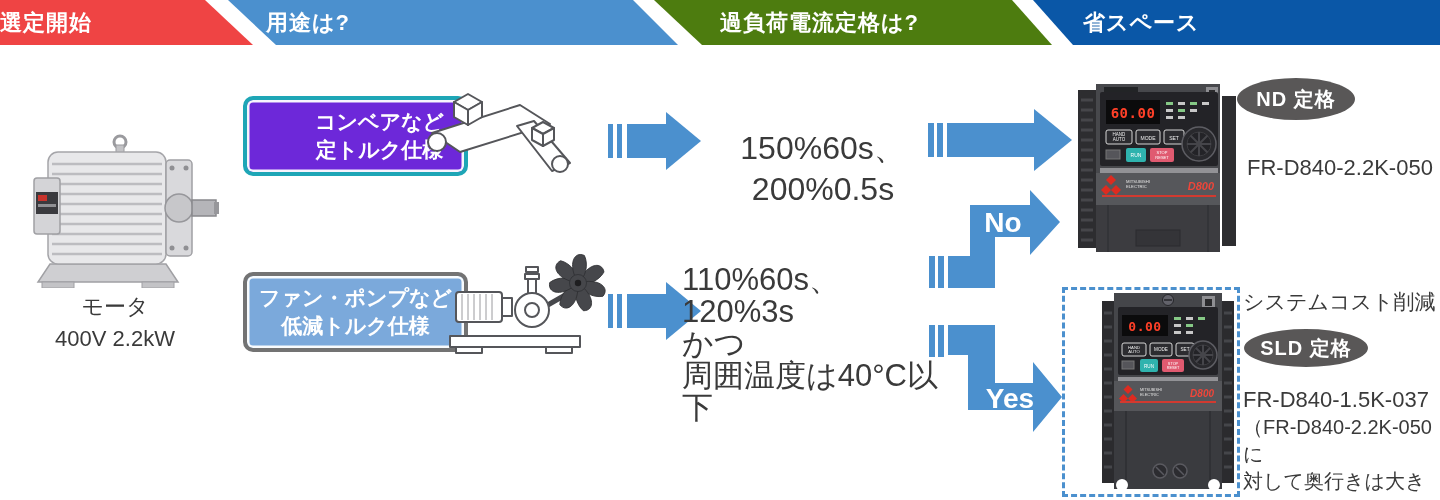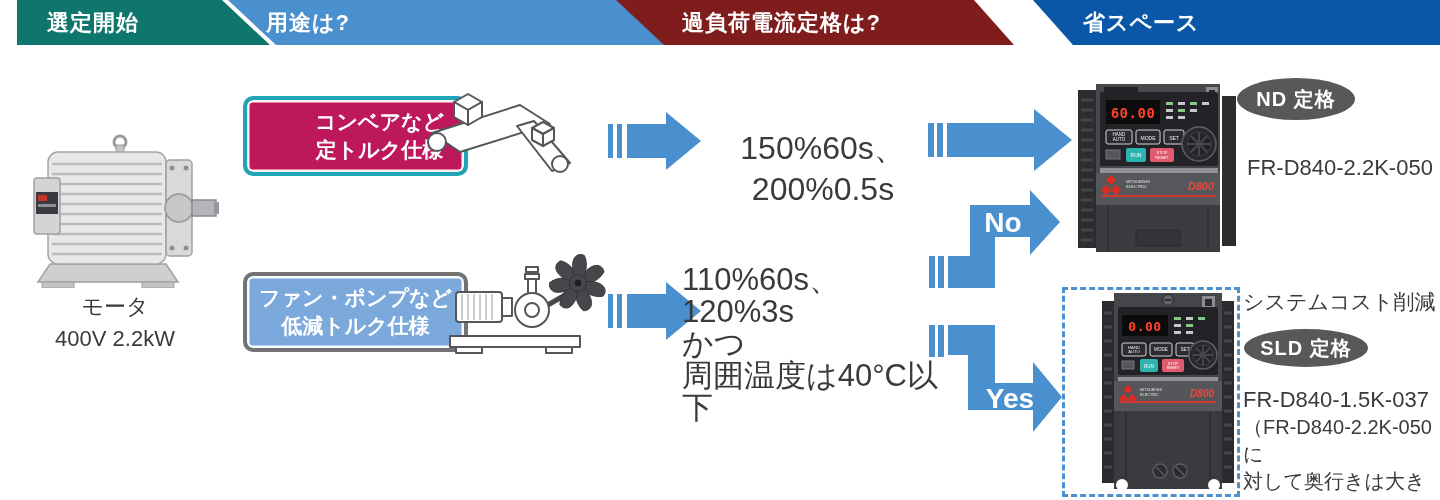--- a/index.html
+++ b/index.html
@@ -2,29 +2,29 @@
 <html><head>
 <meta charset="utf-8">
 <style>
   html,body{margin:0;padding:0;background:#fff;}
   .canvas{position:relative;width:1440px;height:500px;background:#fff;overflow:hidden;
           font-family:"Liberation Sans","DejaVu Sans",sans-serif;color:#3a3a3a;}
   .abs{position:absolute;}
   
   .hseg{position:absolute;top:0;height:45px;display:flex;align-items:center;color:#fff;
         font-size:22px;font-weight:600;letter-spacing:1px;}
-  .hs1{left:17px;width:253px;background:#0f766e;clip-path:polygon(0 0,205px 0,253px 100%,0 100%);padding-left:30px;box-sizing:border-box;}
+  .hs1{left:0;width:253px;background:#ef4444;clip-path:polygon(0 0,205px 0,253px 100%,0 100%);box-sizing:border-box;}
   .hs2{left:228px;width:450px;background:#4b90ce;clip-path:polygon(0 0,405px 0,450px 100%,48px 100%);padding-left:38px;box-sizing:border-box;}
-  .hs3{left:616px;width:398px;background:#7f1d1d;clip-path:polygon(0 0,358px 0,398px 100%,48px 100%);padding-left:66px;box-sizing:border-box;}
+  .hs3{left:654px;width:398px;background:#4d7c0f;clip-path:polygon(0 0,358px 0,398px 100%,48px 100%);padding-left:66px;box-sizing:border-box;}
   .hs4{left:1033px;width:407px;background:#0a57a7;clip-path:polygon(0 0,407px 0,407px 100%,40px 100%);padding-left:50px;box-sizing:border-box;}
   
   .opt{position:absolute;width:225px;height:80px;border-radius:10px;display:flex;flex-direction:column;
        justify-content:center;align-items:center;color:#fff;font-weight:600;font-size:21px;line-height:28px;
        box-shadow:inset 0 0 0 2.5px rgba(255,255,255,.95);box-sizing:border-box;text-align:center;}
-  .opt1{left:243px;top:96px;background:#be185d;border:4px solid #1ea6b6;padding-left:48px;}
+  .opt1{left:243px;top:96px;background:#6d28d9;border:4px solid #1ea6b6;padding-left:48px;}
   .opt2{left:243px;top:272px;background:#7ba9db;border:4px solid #737373;}
   
   .cond1{left:702px;top:127px;width:242px;text-align:center;font-size:32px;font-weight:500;}
   .cond2{left:682px;top:264px;width:262px;font-size:31px;line-height:32px;font-weight:500;}
   
   .badge{position:absolute;background:#595757;border-radius:50%;color:#fff;display:flex;align-items:center;
          justify-content:center;font-size:20px;font-weight:600;letter-spacing:1px;}
   .badge-nd{left:1237px;top:78px;width:118px;height:42px;}
   .badge-sld{left:1244px;top:329px;width:124px;height:38px;}
   .space-circle{left:1038px;top:266px;width:96px;height:96px;border-radius:50%;background:#4b90ce;color:#fff;

